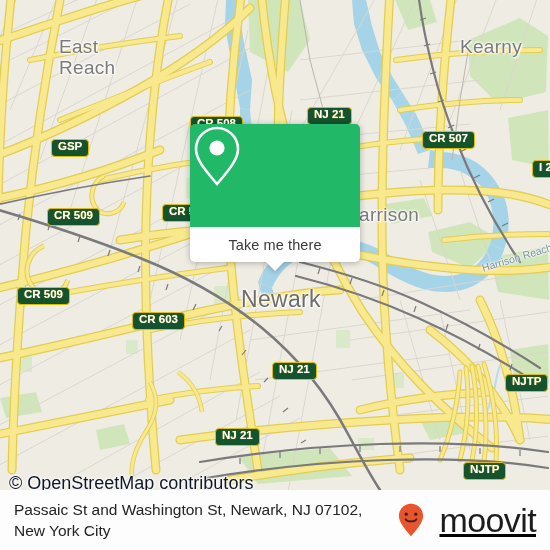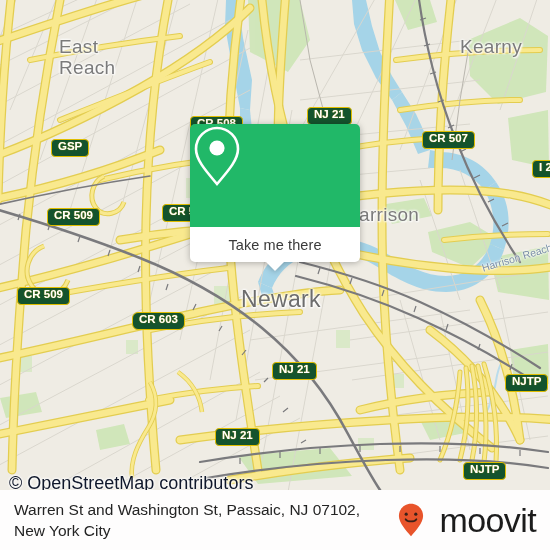--- a/index.html
+++ b/index.html
@@ -70,21 +70,21 @@
   
   .footer{
     position:absolute;left:0;top:490px;width:550px;height:60px;
     background:rgba(255,255,255,.90);
     display:flex;align-items:center;justify-content:space-between;
     box-sizing:border-box;padding:0 14px 0 14px;
   }
   .footer-address{
     font-size:15.5px;line-height:21px;color:#242424;max-width:400px;
   }
-  .brand{display:flex;align-items:center;gap:15px;}
+  .brand{display:flex;align-items:center;gap:15px;text-decoration:underline;}
   .brand-pin{position:relative;width:26px;height:34px;flex:none;}
   .brand-word{font-size:34px;color:#1c1c1c;letter-spacing:-.6px;line-height:34px;}
 </style>
 </head>
 <body>
 
 <div id="app">
 
   <div class="map">
     <svg width="550" height="490" viewBox="0 0 550 490">
@@ -349,21 +349,21 @@
     <div class="river-label" style="left:482px;top:262px;transform:rotate(-17deg);">Harrison Reach Passaic F</div>
 
     <div class="shield" style="left:183px;top:116px;">CR 508</div>
     <div class="shield" style="left:300px;top:107px;">NJ 21</div>
     <div class="shield" style="left:415px;top:131px;">CR 507</div>
     <div class="shield" style="left:44px;top:139px;">GSP</div>
     <div class="shield" style="left:525px;top:160px;">I 280</div>
     <div class="shield" style="left:40px;top:208px;">CR 509</div>
     <div class="shield" style="left:155px;top:204px;">CR 508</div>
     <div class="shield" style="left:10px;top:287px;">CR 509</div>
-    <div class="shield" style="left:125px;top:312px;border-radius:6px;">CR 603</div>
+    <div class="shield" style="left:125px;top:312px;">CR 603</div>
     <div class="shield" style="left:265px;top:362px;">NJ 21</div>
     <div class="shield" style="left:208px;top:428px;">NJ 21</div>
     <div class="shield" style="left:498px;top:374px;">NJTP</div>
     <div class="shield" style="left:456px;top:462px;">NJTP</div>
 
     <div class="attribution">© OpenStreetMap contributors</div>
 
     <div class="popup">
       <div class="popup-head">
         <svg width="54" height="64" viewBox="0 0 54 64">
@@ -373,21 +373,21 @@
       </div>
       <div class="popup-foot">
         <span>Take me there</span>
       </div>
       <div class="popup-tail"></div>
     </div>
   </div>
 
   <div class="footer">
     <div class="footer-address">
-      <div>Warren St and Washington St, Passaic, NJ 07102,</div>
+      <div>Passaic St and Washington St, Newark, NJ 07102,</div>
       <div>New York City</div>
     </div>
     <div class="brand">
       <span class="brand-pin">
         <svg width="26" height="34" viewBox="0 0 26 34">
           <path d="M13,0.8 C6.3,0.8 0.9,6.2 0.9,12.9 C0.9,19.6 8.2,27.6 13,33.2 C17.8,27.6 25.1,19.6 25.1,12.9 C25.1,6.2 19.7,0.8 13,0.8 Z" fill="#e8542b"></path>
           <circle cx="8.2" cy="11.2" r="1.6" fill="#3a2018"></circle>
           <circle cx="17.8" cy="11.2" r="1.6" fill="#3a2018"></circle>
           <path d="M7.6,16.2 C9.4,19.2 16.6,19.2 18.4,16.2" fill="none" stroke="#3a2018" stroke-width="1.7" stroke-linecap="round"></path>
         </svg>

